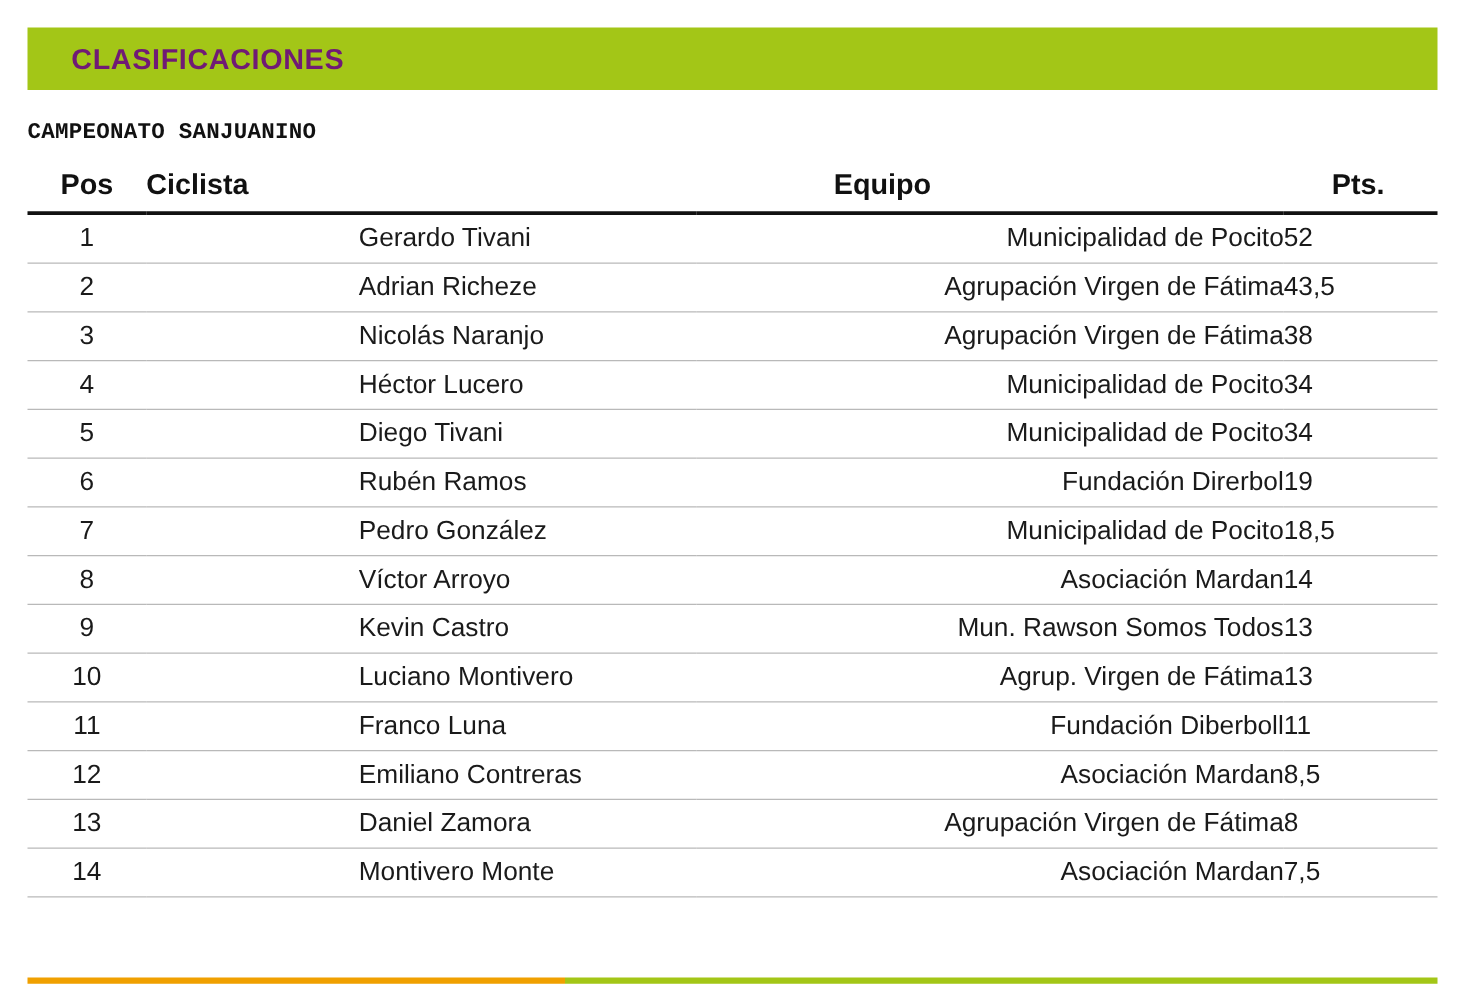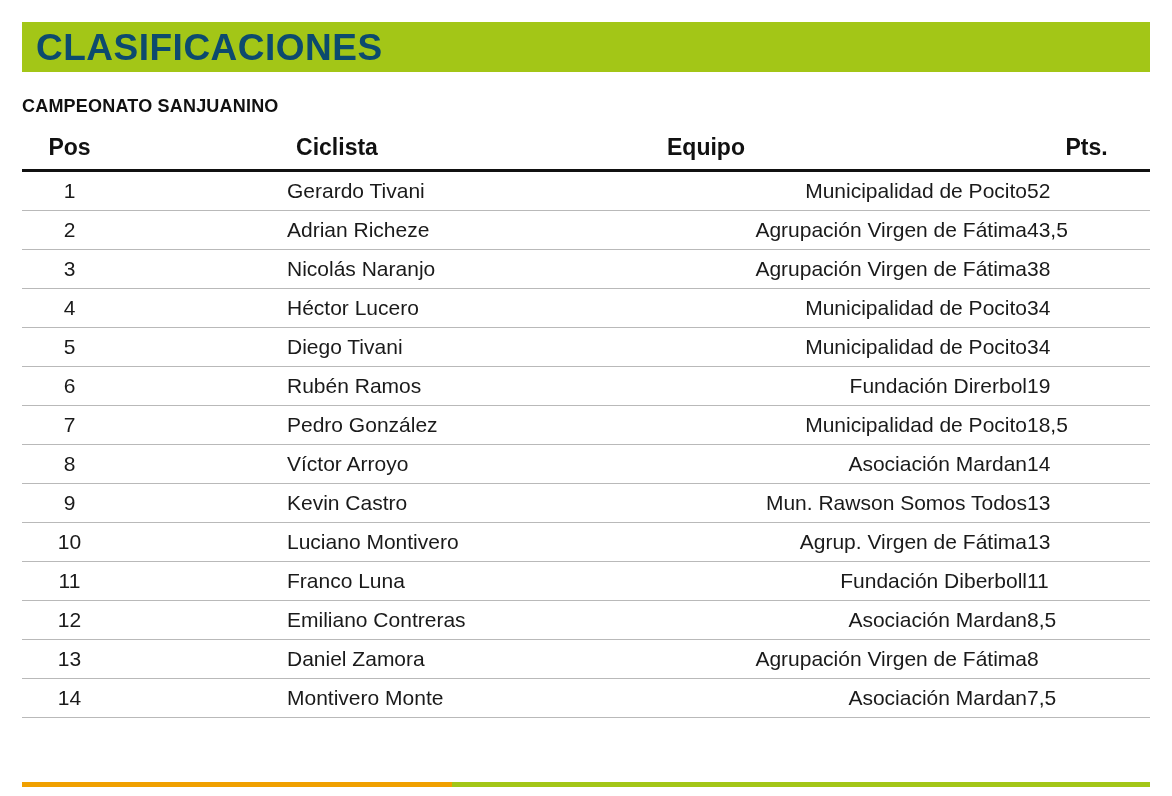--- a/index.html
+++ b/index.html
@@ -28,37 +28,38 @@
     position: absolute;
     left: 22px;
     top: 22px;
     width: 1128px;
     height: 50px;
     background: #a3c617;
     display: flex;
     align-items: center;
   }
   .banner-title {
-    color: #0c4a6e;
-    font-size: 37px;
+    color: #701a75;
+    font-size: 23px;
     font-weight: bold;
     letter-spacing: 0.5px;
-    padding-left: 14px;
+    padding-left: 35px;
     line-height: 1;
   }
 
   
   .subtitle {
     position: absolute;
     left: 22px;
     top: 96px;
     font-size: 18px;
     font-weight: bold;
     letter-spacing: 0.2px;
     color: #111111;
+    font-family: Liberation Mono, monospace;
   }
 
   
   .table-wrap {
     position: absolute;
     left: 22px;
     top: 130px;
     width: 1128px;
   }
   table.standings {
@@ -82,21 +83,21 @@
   table.standings tbody tr:last-child td {
     border-bottom: 1px solid #b9b9b9;
   }
 
   
   .col-pos   { width: 95px;  text-align: center; }
   .col-rider { width: 440px; text-align: left; padding-left: 170px !important; }
   .col-team  { width: 470px; text-align: right; padding-left: 10px !important; }
   .col-pts   { width: 123px; text-align: left; padding-right: 4px !important; }
 
-  thead .col-rider { padding-left: 0 !important; text-align: center; }
+  thead .col-rider { padding-left: 0 !important; text-align: left; }
   thead .col-team  { padding-left: 10px !important; text-align: left; }
   thead .col-team-inner { display: inline-block; padding-left: 100px; }
   thead .col-pts   { text-align: center; padding-right: 4px !important; }
 
   
   .bottom-rules {
     position: absolute;
     left: 22px;
     bottom: 8px;
     width: 1128px;

